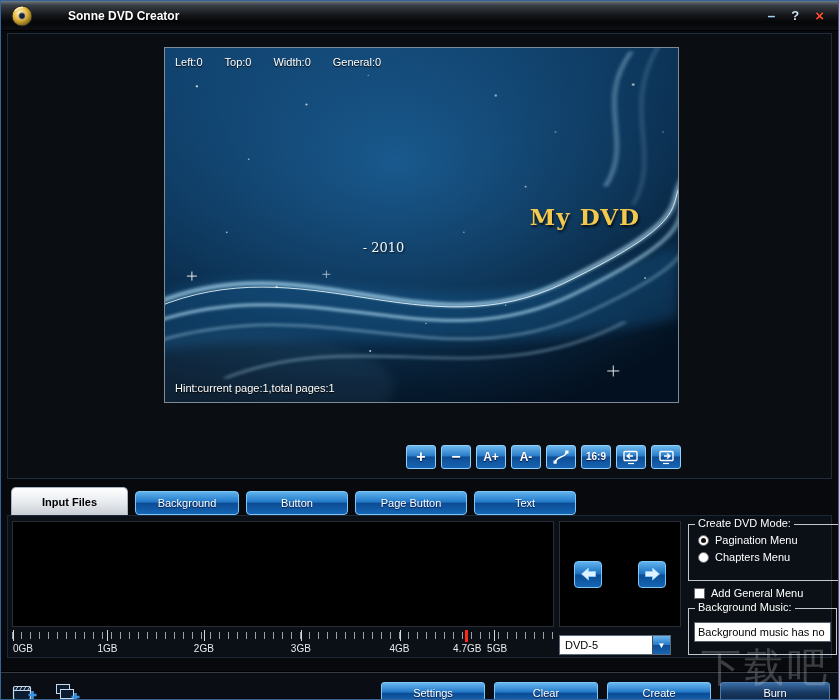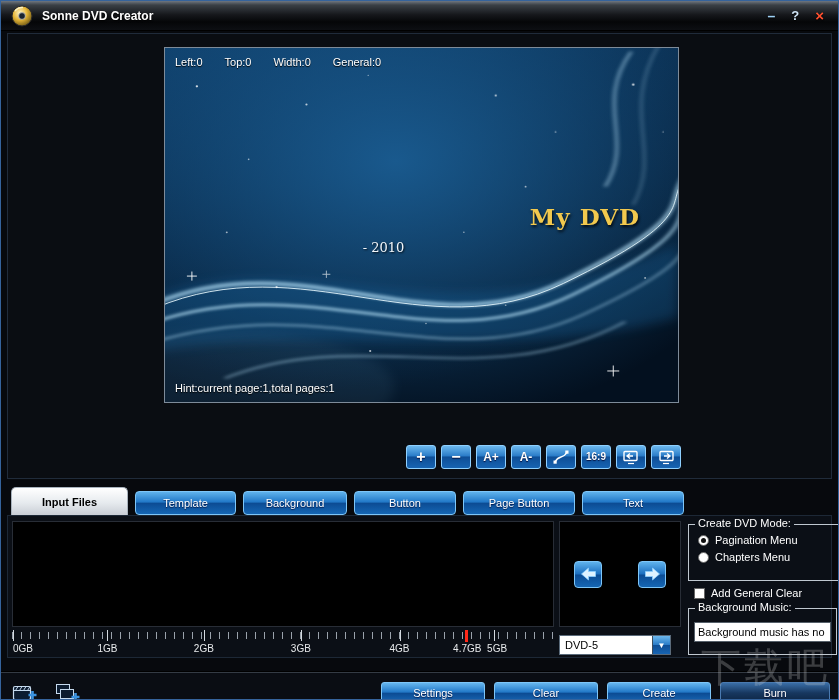--- a/index.html
+++ b/index.html
@@ -11,20 +11,21 @@
     background:#07090d; overflow:hidden;
     border:1px solid #35639c; outline:1px solid #000;
   }
 
   
   .titlebar {
     position:absolute; top:0; left:0; right:0; height:30px;
     background:linear-gradient(180deg,#6f7780 0%,#3a4046 14%,#15171b 48%,#050608 72%,#0d0f13 100%);
     display:flex; align-items:center; padding:0 10px;
     border-bottom:1px solid #000;
+    gap:26px;
   }
   .app-icon { width:22px; height:22px; margin-right:9px; flex:0 0 auto; }
   .win-title { color:#fff; font-size:12px; font-weight:bold; text-shadow:0 1px 2px #000; }
   .tb-controls { margin-left:auto; display:flex; align-items:center; gap:16px; padding-right:4px; }
   .tb-btn { background:none; border:none; cursor:default; font-family:inherit;
             color:#cfe4f6; font-size:13px; font-weight:bold; line-height:1; text-shadow:0 1px 1px #000; }
   .tb-btn.min { color:#9fd2f6; font-size:14px; }
   .tb-btn.close { color:#ff5030; font-size:15px; }
 
   
@@ -284,21 +285,20 @@
           <rect x="2" y="1.5" width="13" height="9" rx="1" fill="none" stroke="#fff" stroke-width="1.4"></rect>
           <path d="M6 13.5 h6" stroke="#fff" stroke-width="1.2"></path>
           <path d="M11 6 L5.5 6 M8 3.5 L5 6 L8 8.5" fill="none" stroke="#fff" stroke-width="1.4"></path>
         </svg>
       </button>
     </div>
   </div>
 
   <div class="tabs">
     <button class="tab-btn active" style="width:117px">Input Files</button>
-    <button class="tab-btn" style="width:101px">Template</button>
     <button class="tab-btn" style="width:104px">Background</button>
     <button class="tab-btn" style="width:102px">Button</button>
     <button class="tab-btn" style="width:112px">Page Button</button>
     <button class="tab-btn" style="width:102px">Text</button>
   </div>
 
   <div class="content">
 
     <div class="filelist"></div>
 
@@ -346,21 +346,21 @@
           <span>Pagination Menu</span>
         </div>
         <div class="radio-row" style="margin-top:5px">
           <span class="radio"></span>
           <span>Chapters Menu</span>
         </div>
       </div>
 
       <div class="check-row">
         <span class="checkbox"></span>
-        <span>Add General Clear</span>
+        <span>Add General Menu</span>
       </div>
 
       <div class="groupbox gb-music">
         <span class="legend">Background Music:</span>
         <input class="music-input" type="text" value="Background music has no" style="">
       </div>
     </div>
   </div>
 
   <div class="bottombar">

